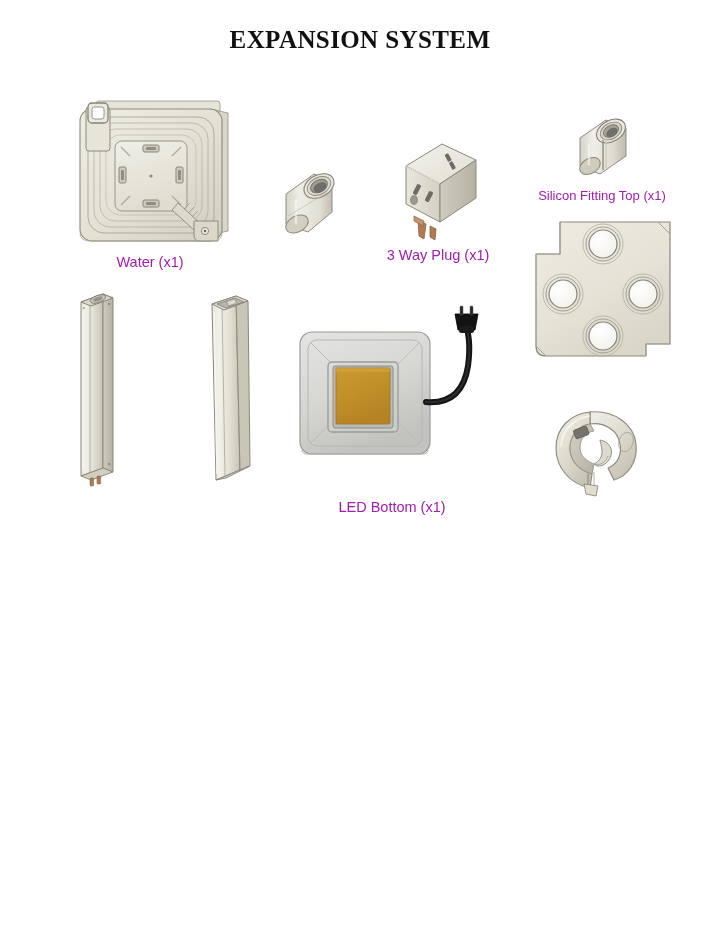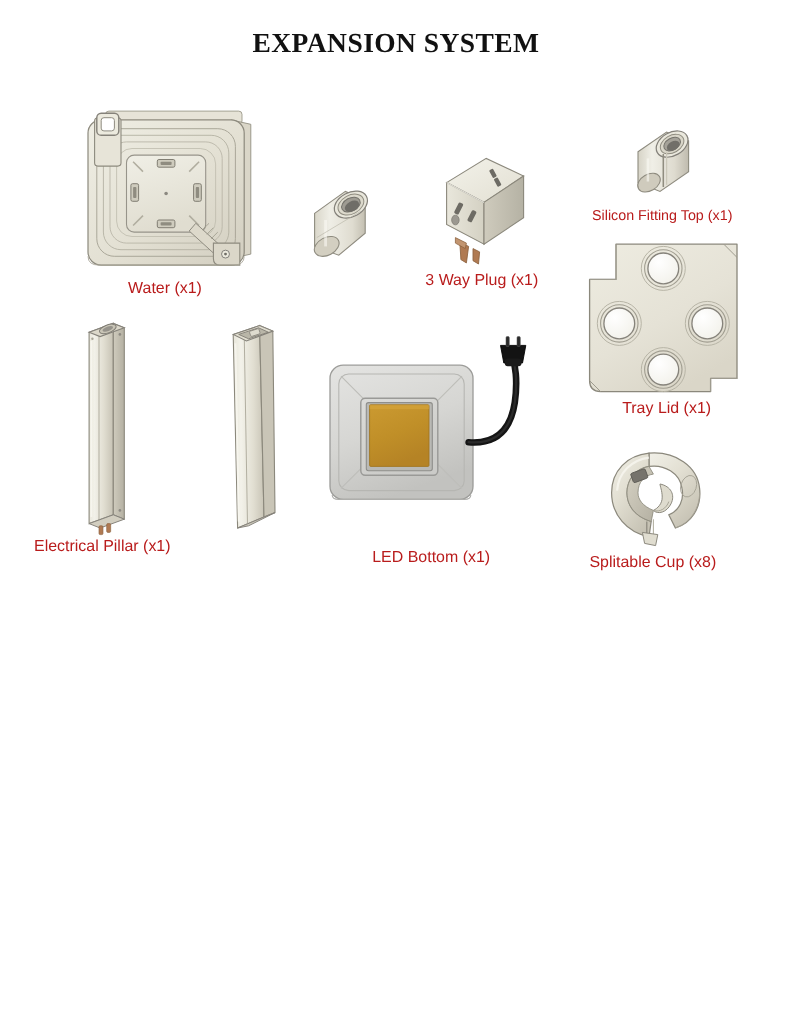--- a/index.html
+++ b/index.html
@@ -24,21 +24,21 @@
     font-weight: bold;
     letter-spacing: 0.4px;
     color: #111111;
     font-family: Liberation Serif, serif;
   }
   .part { position: absolute; }
   .part-label {
     position: absolute;
     text-align: center;
     font-size: 14.5px;
-    color: #b91c1c;
+    color: #a21caf;
     line-height: 19px;
     font-family: "Liberation Sans", sans-serif;
     white-space: pre-line;
   }
   .art { position: absolute; }
   svg { display: block; overflow: visible; }
 </style>
 </head>
 <body>
 
@@ -261,21 +261,20 @@
           <circle cx="119" cy="78" r="17" fill="none" stroke="#a09d90" stroke-width="1"></circle>
           <circle cx="119" cy="78" r="14" fill="url(#holeG)" stroke="#86837b" stroke-width="1.2"></circle>
         </g>
         <g>
           <circle cx="79" cy="120" r="20" fill="none" stroke="#b6b3a5" stroke-width="0.9"></circle>
           <circle cx="79" cy="120" r="17" fill="none" stroke="#a09d90" stroke-width="1"></circle>
           <circle cx="79" cy="120" r="14" fill="url(#holeG)" stroke="#86837b" stroke-width="1.2"></circle>
         </g>
       </svg>
     </div>
-    <div class="part-label" style="left:0; top:146px; width:180px;">Tray Lid (x1)</div>
   </div>
 
   <div class="part" style="left:20px; top:288px; width:146px; height:235px;">
     <div class="art" style="left:55px; top:0;">
       <svg width="44" height="196" viewBox="0 0 44 196">
         <defs>
           <linearGradient id="epBody" x1="0" y1="0" x2="1" y2="0">
             <stop offset="0%" stop-color="#e9e7db"></stop>
             <stop offset="22%" stop-color="#f2f1e9"></stop>
             <stop offset="62%" stop-color="#e0ddd0"></stop>
@@ -303,21 +302,20 @@
         <circle cx="9" cy="20" r="1.1" fill="#a9a698"></circle>
 
         <path d="M6 188 L28 180 L38 184 L16 192 Z" fill="#d2cec0" stroke="#86837b" stroke-width="0.9"></path>
 
         <rect x="15" y="190" width="3.6" height="8" rx="1" fill="#b07a52" stroke="#8d6340" stroke-width="0.6"></rect>
         <rect x="22" y="188" width="3.6" height="8" rx="1" fill="#b07a52" stroke="#8d6340" stroke-width="0.6"></rect>
 
         <line x1="8" y1="22" x2="8" y2="182" stroke="#fcfbf5" stroke-width="1.6" opacity="0.65"></line>
       </svg>
     </div>
-    <div class="part-label" style="left:0; top:200px; width:146px;">Electrical Pillar (x1)</div>
   </div>
 
   <div class="part" style="left:172px; top:288px; width:130px; height:250px;">
     <div class="art" style="left:32px; top:0;">
       <svg width="54" height="198" viewBox="0 0 54 198">
         <defs>
           <linearGradient id="wpBody" x1="0" y1="0" x2="1" y2="0">
             <stop offset="0%" stop-color="#e7e5d9"></stop>
             <stop offset="25%" stop-color="#f3f2ea"></stop>
             <stop offset="66%" stop-color="#e1ded1"></stop>
@@ -442,16 +440,15 @@
         <path d="M46 66 L46 82" stroke="#b4b1a3" stroke-width="1"></path>
 
         <path d="M36 78 L50 80 L48 90 L38 88 Z" fill="#e0ddd0" stroke="#8b887c" stroke-width="0.9"></path>
 
         <path d="M66 74 C 78 70, 88 58, 88 42" fill="none" stroke="#a7a496" stroke-width="0.8"></path>
         <ellipse cx="78" cy="36" rx="7" ry="10" transform="rotate(18 78 36)" fill="none" stroke="#a7a496" stroke-width="0.8"></ellipse>
 
         <path d="M42 10 C 26 12, 14 24, 13 40" fill="none" stroke="#fbfaf4" stroke-width="2" opacity="0.7"></path>
       </svg>
     </div>
-    <div class="part-label" style="left:0; top:96px; width:155px;">Splitable Cup (x8)</div>
   </div>
 
 </div>
 
 </body></html>

